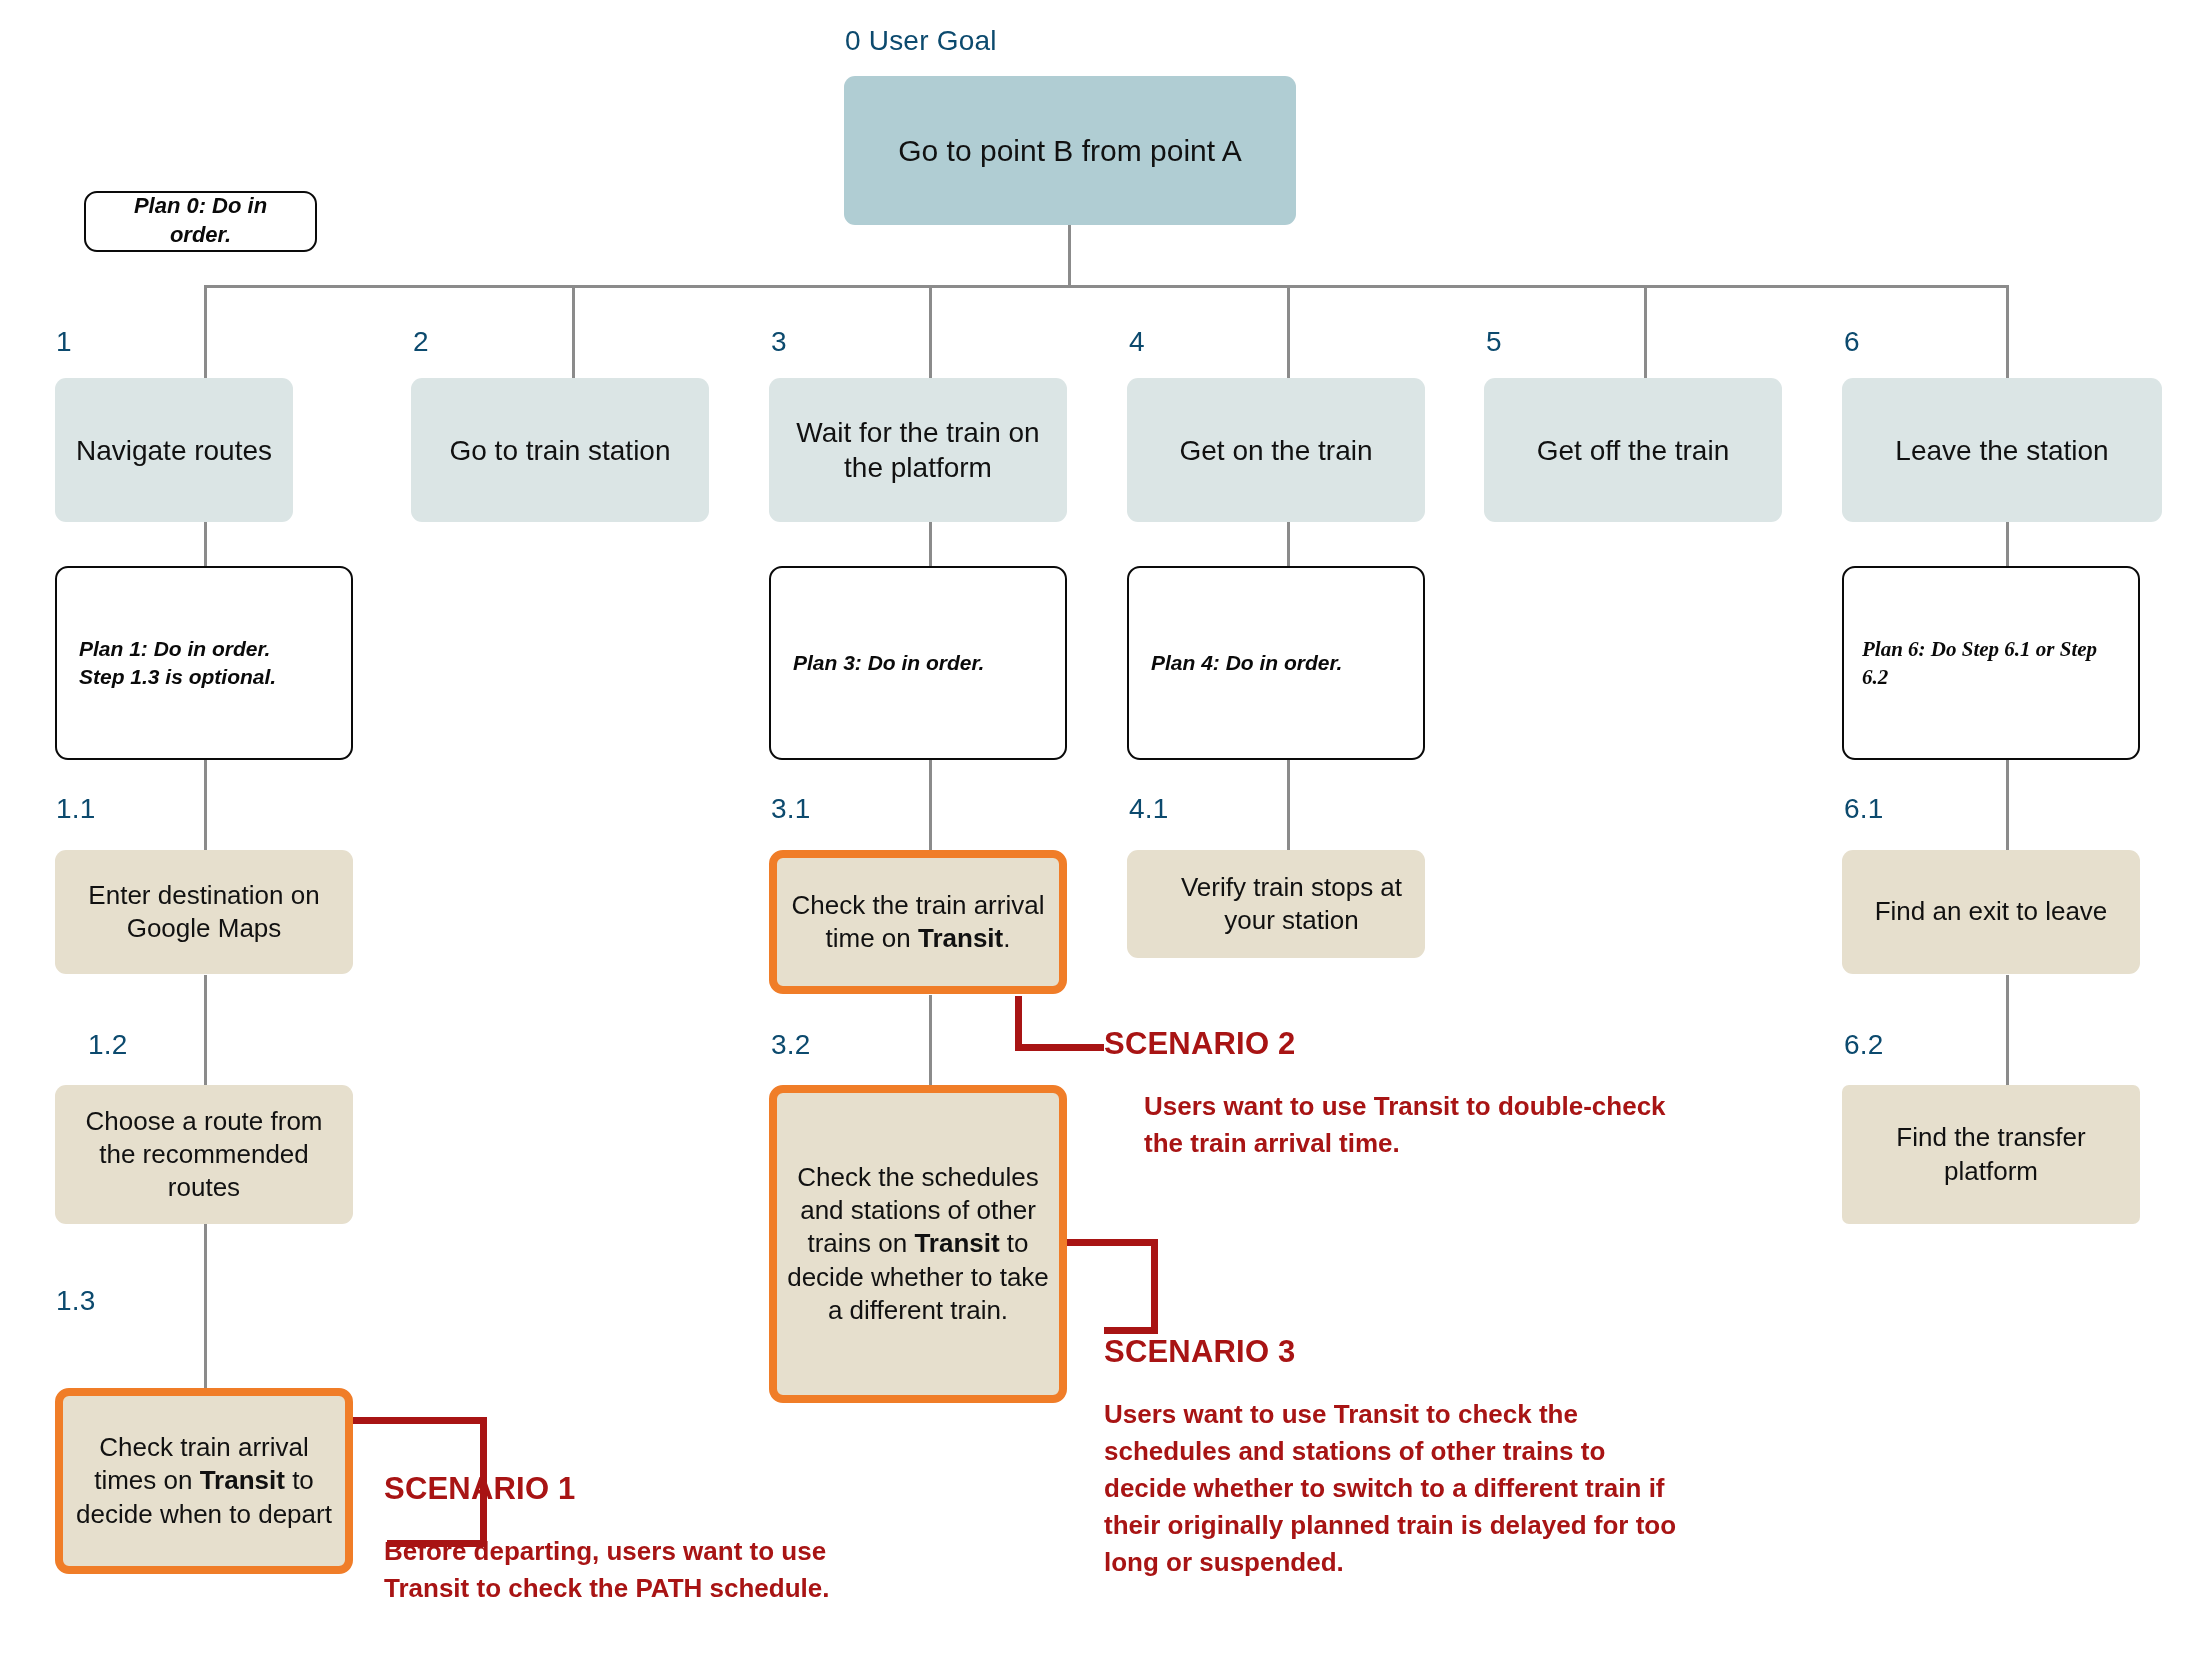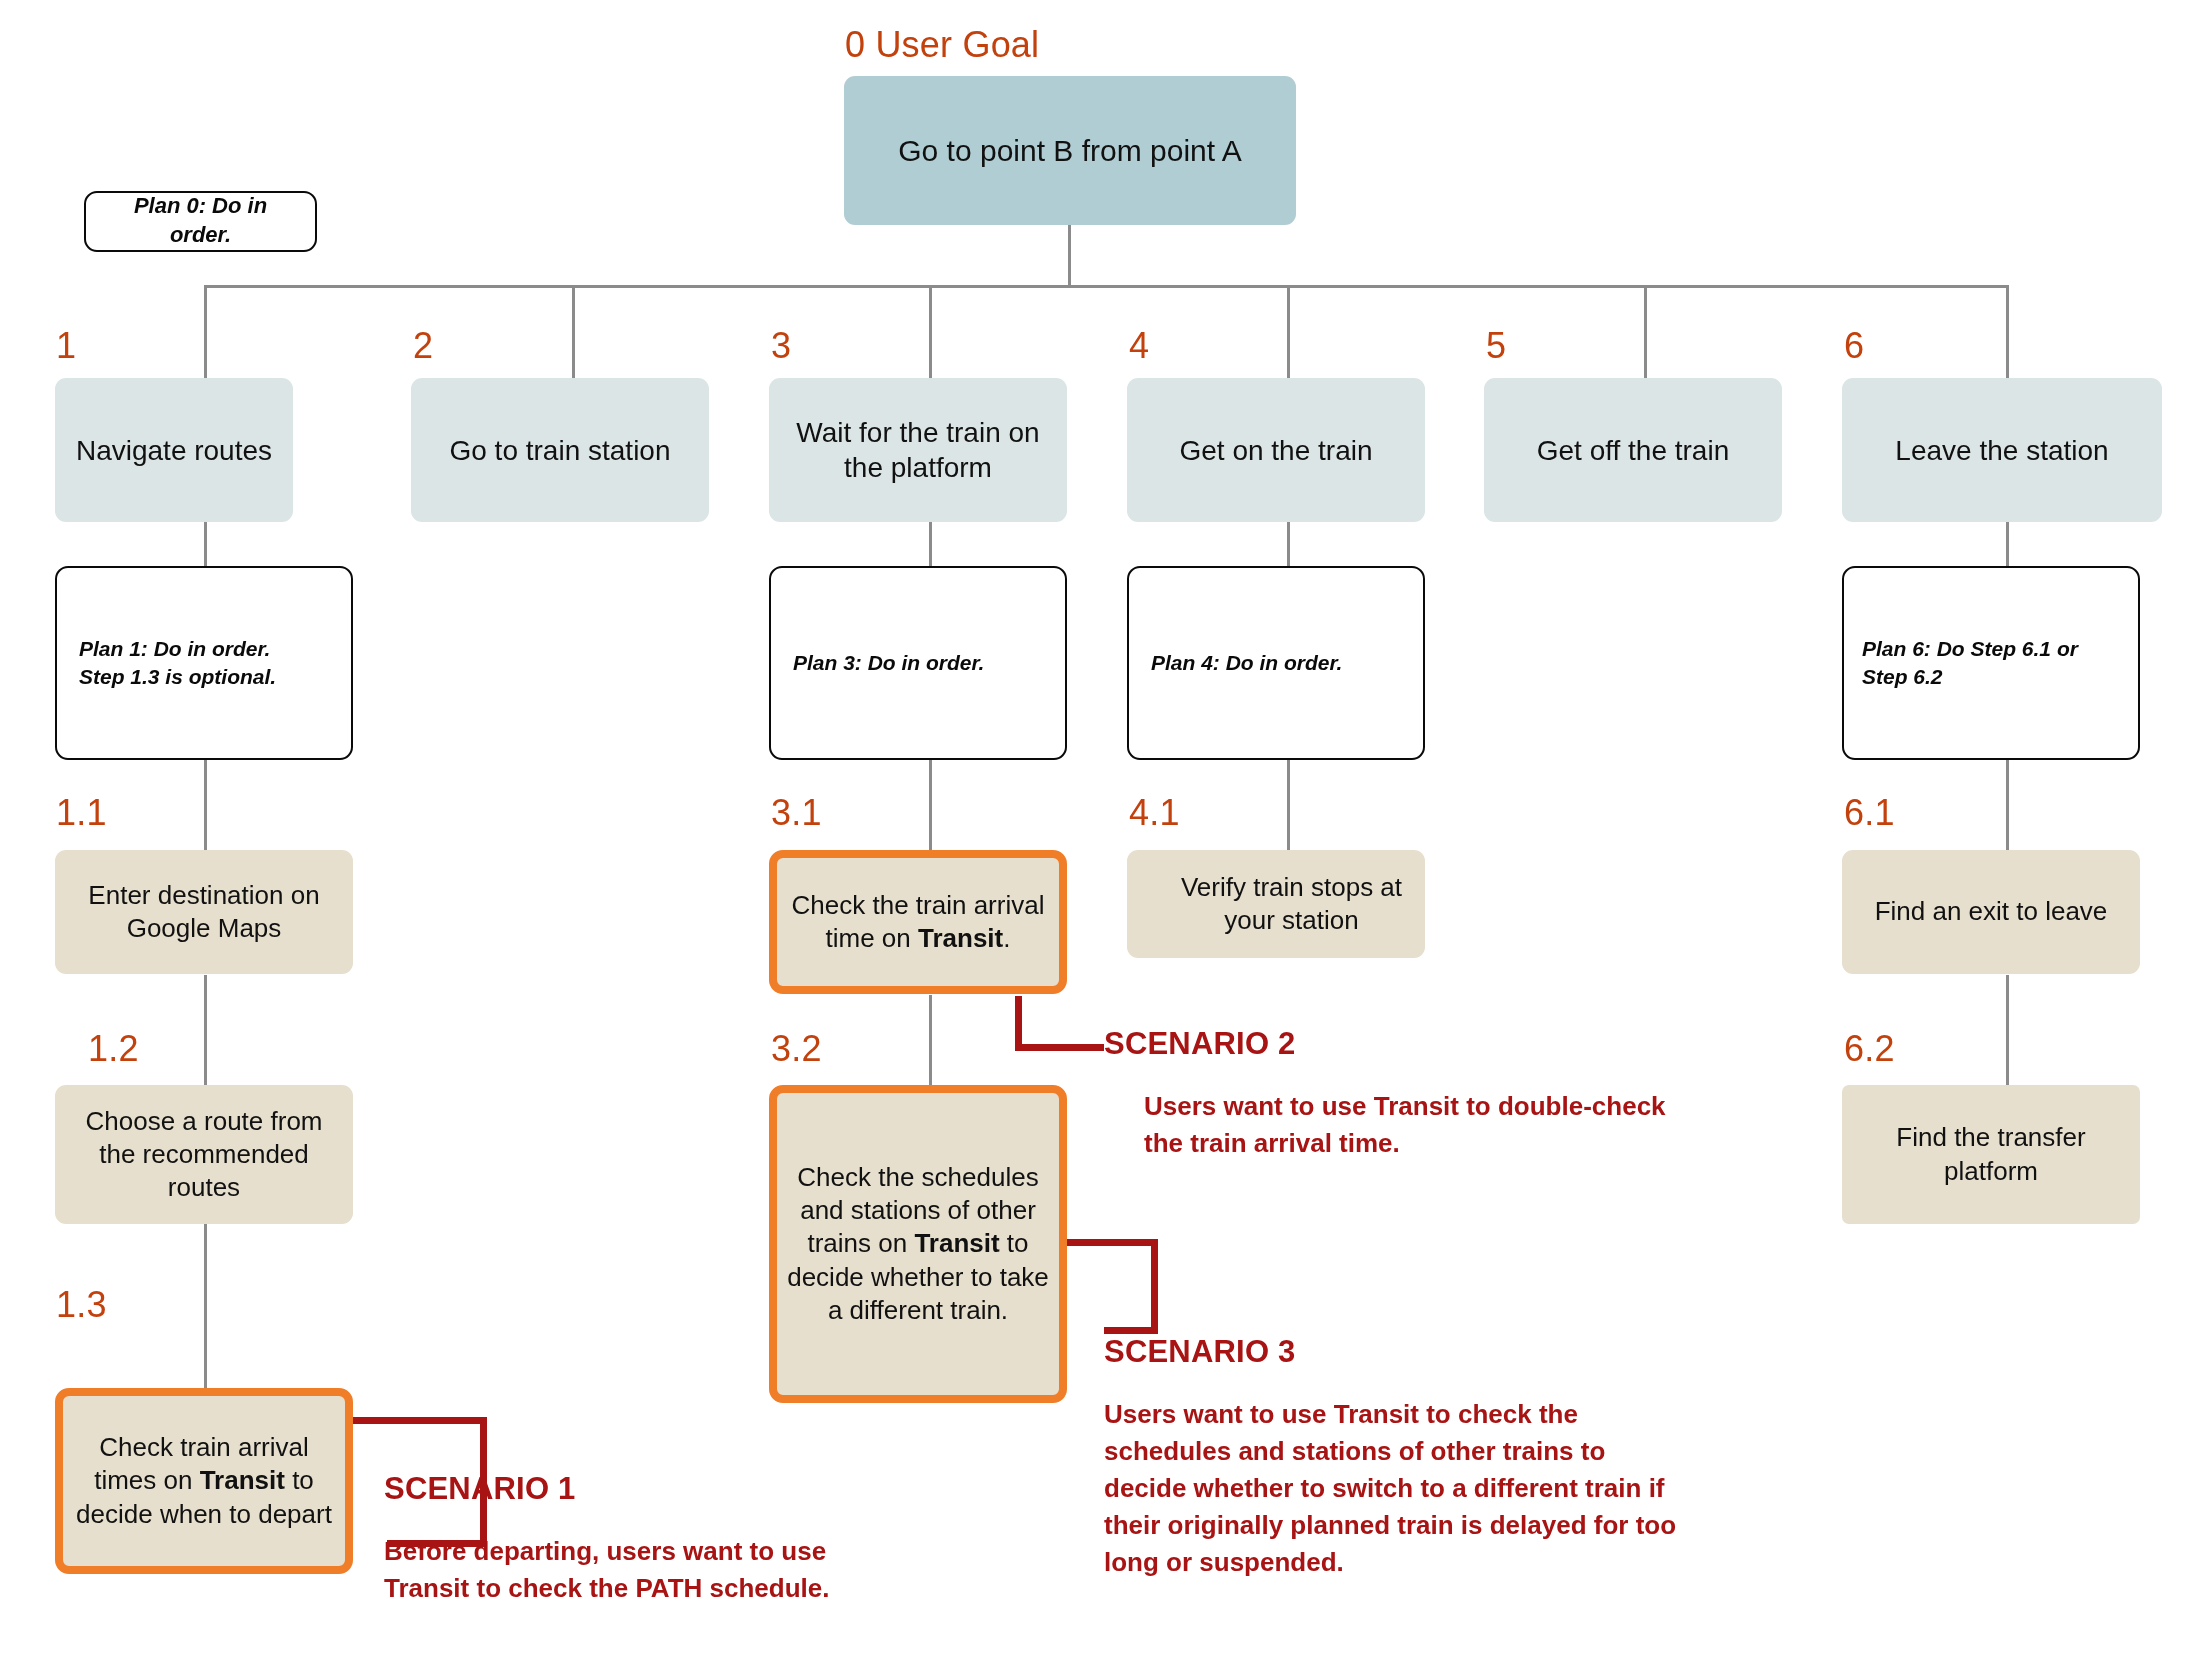--- a/index.html
+++ b/index.html
@@ -27,23 +27,23 @@
 
   
   .line-h, .line-v {
     background: #8b8b8b;
   }
   .line-h { height: 3px; }
   .line-v { width: 3px; }
 
   
   .step-num {
-    font-size: 36px;
+    font-size: 28px;
     line-height: 1;
-    color: #c2410c;
+    color: #0c4a6e;
     letter-spacing: 0.2px;
     white-space: nowrap;
   }
 
   
   .goal-box {
     background: #b0cdd3;
     border-radius: 11px;
     display: flex;
     align-items: center;
@@ -76,21 +76,21 @@
     display: flex;
     align-items: center;
     font-size: 21px;
     line-height: 1.35;
     font-weight: bold;
     font-style: italic;
     color: #0a0a0a;
     padding: 0 22px;
     white-space: pre-line;
   }
-  .plan-box.tight { padding: 0 18px; }
+  .plan-box.tight { padding: 0 18px; font-family: Liberation Serif, serif; }
   .plan-box.centered {
     justify-content: center;
     text-align: center;
     font-size: 22px;
   }
 
   
   .sub-box {
     background: #e6dfcd;
     border-radius: 11px;

